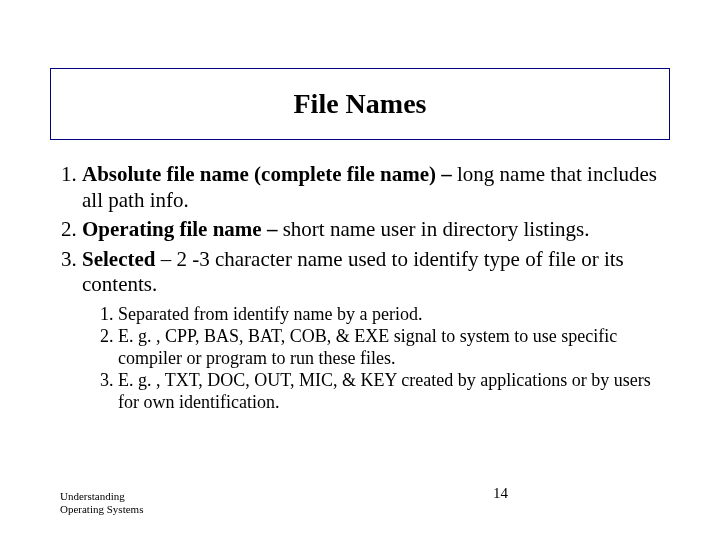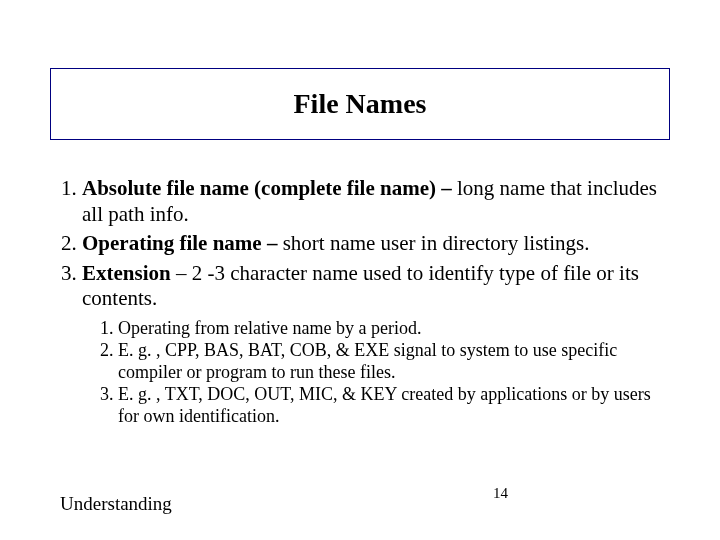--- a/index.html
+++ b/index.html
@@ -29,21 +29,21 @@
     justify-content: center;
   }
   .title-box h1 {
     margin: 0;
     font-size: 28px;
     font-weight: bold;
   }
   .body {
     position: absolute;
     left: 50px;
-    top: 176px;
+    top: 162px;
     width: 620px;
   }
   ol.outer {
     margin: 0;
     padding-left: 32px;
     font-size: 21px;
     line-height: 1.22;
   }
   ol.outer > li {
     margin-bottom: 4px;
@@ -52,21 +52,21 @@
     margin: 6px 0 6px 0;
     padding-left: 36px;
     font-size: 18px;
     line-height: 1.22;
   }
   .bold { font-weight: bold; }
   .footer-left {
     position: absolute;
     left: 60px;
     bottom: 24px;
-    font-size: 19px;
+    font-size: 11px;
     line-height: 1.2;
   }
   .footer-right {
     position: absolute;
     right: 60px;
     bottom: 38px;
     font-size: 15px;
   }
 </style>
 </head>
@@ -80,28 +80,29 @@
 
   <div class="body">
     <ol class="outer">
       <li>
         <span class="bold">Absolute file name (complete file name) – </span><span>long name that includes all path info.</span>
       </li>
       <li>
         <span class="bold">Operating file name – </span><span> short name user in directory listings.</span>
       </li>
       <li>
-        <span class="bold">Extension</span><span> – 2 -3  character name used to identify type of file or its contents.</span>
+        <span class="bold">Selected</span><span> – 2 -3  character name used to identify type of file or its contents.</span>
         <ol class="inner">
-          <li>Operating from relative name by a period.</li>
+          <li>Separated from identify name by a period.</li>
           <li>E. g. , CPP, BAS, BAT, COB, &amp; EXE signal to system to use specific compiler or program to run these files.</li>
           <li>E. g. , TXT, DOC, OUT, MIC, &amp; KEY  created by applications or by users for own identification.</li>
         </ol>
       </li>
     </ol>
   </div>
 
   <div class="footer-left">
     <span>Understanding</span><br>
+    <span>Operating Systems</span>
   </div>
   <div class="footer-right">14</div>
 
 </div>
 
 </body></html>

